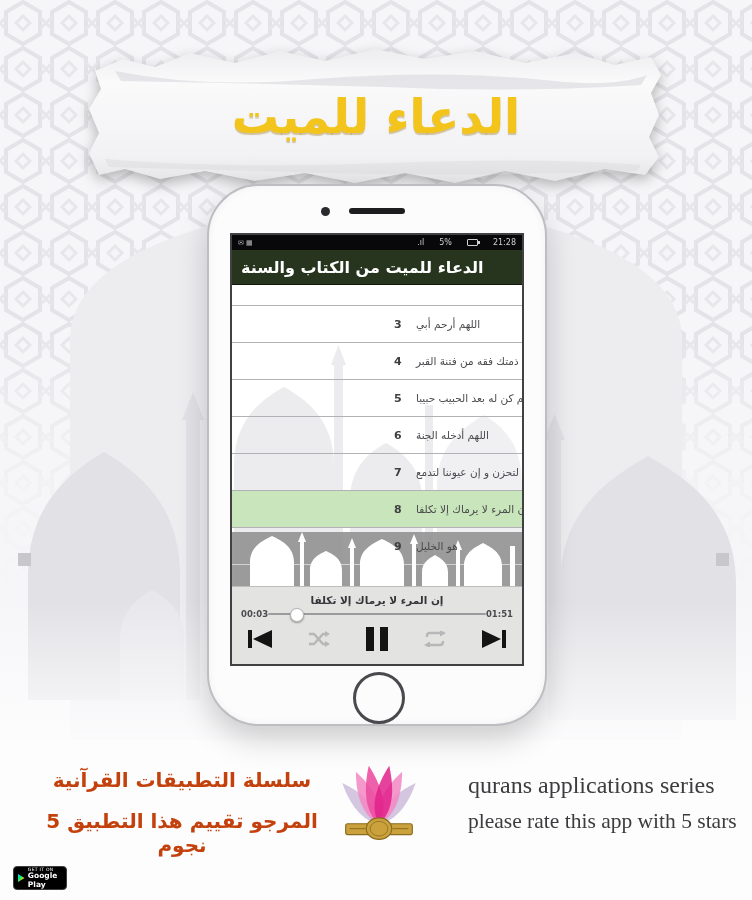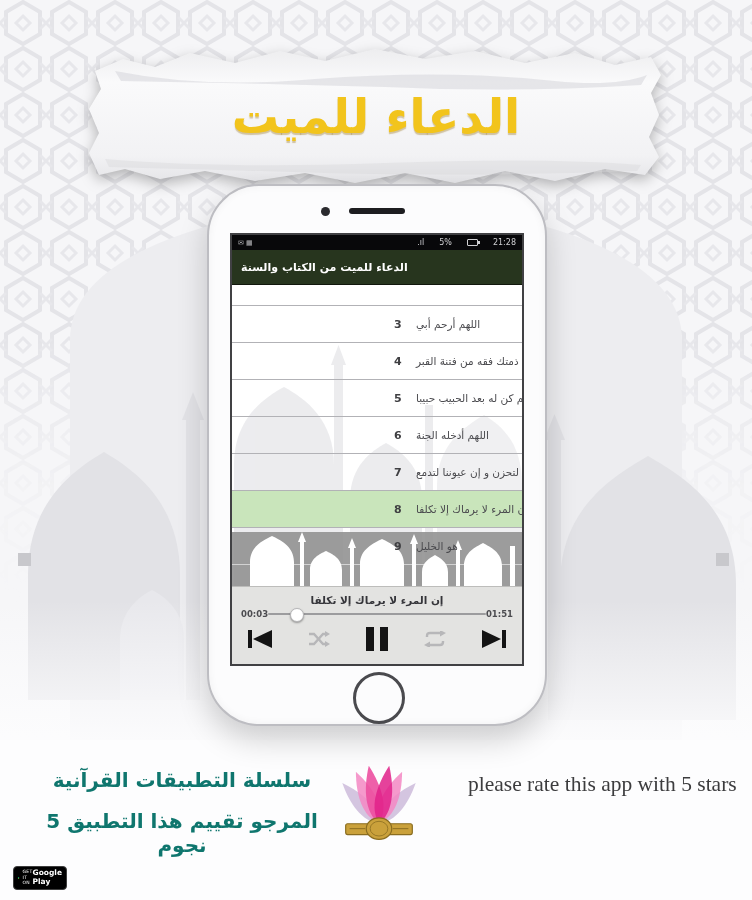--- a/index.html
+++ b/index.html
@@ -27,21 +27,21 @@
 
   
   #screen{left:21px;top:47px;width:290px;height:429px;border:2px solid #414144;background:#ffffff;
     display:flex;flex-direction:column;overflow:hidden;}
   #status-bar{height:15px;background:#08080a;color:#cfcfd2;font-size:8px;
     display:flex;align-items:center;justify-content:space-between;padding:0 6px;flex:0 0 auto;}
   #status-right{display:flex;align-items:center;gap:15px;}
   .batt{width:9px;height:5px;border:1px solid #cfcfd2;border-radius:1px;position:relative;}
   .batt:after{content:"";position:absolute;right:-3px;top:1px;width:2px;height:3px;background:#cfcfd2;}
   #app-header{height:34px;background:#27351e;color:#ffffff;display:flex;align-items:center;
-    justify-content:flex-end;padding:0 9px;font-size:11px;font-weight:700;direction:rtl;flex:0 0 auto;
+    justify-content:flex-end;padding:0 9px;font-size:16px;font-weight:700;direction:rtl;flex:0 0 auto;
     border-bottom:1px solid #11170c;}
 
   
   #track-list{position:relative;flex:1 1 auto;background:#fff;overflow:hidden;}
   #list-watermark{left:0;top:40px;width:290px;height:265px;z-index:0;}
   #mosque-band{left:0;top:247px;width:290px;height:56px;z-index:1;}
   .sliver{position:relative;z-index:2;height:20px;border-bottom:1px solid #b2b2b6;}
   .row{position:relative;z-index:2;height:37px;display:flex;align-items:center;gap:10px;
     padding-left:162px;border-bottom:1px solid #b2b2b6;box-sizing:border-box;}
   .row .num{font-size:11px;font-weight:700;color:#3f3f42;width:12px;flex:0 0 auto;}
@@ -56,33 +56,33 @@
   #seek-row{display:flex;align-items:center;padding:0 9px;margin-top:3px;}
   .time{font-size:8.5px;color:#4c4c50;font-weight:700;flex:0 0 auto;}
   #seek-track{flex:1 1 auto;height:2px;background:#9c9c9e;border-radius:1px;position:relative;}
   #seek-thumb{position:absolute;left:10%;top:-5px;width:12px;height:12px;border-radius:50%;
     background:#ffffff;border:1px solid #b6b6b8;box-shadow:0 1px 2px rgba(0,0,0,.35);}
   #controls{display:flex;align-items:center;justify-content:space-between;padding:0 16px;margin-top:8px;}
   .ctl{background:none;border:none;padding:0;display:flex;align-items:center;justify-content:center;cursor:pointer;}
 
   
   #footer-arabic{left:22px;top:768px;width:320px;text-align:center;direction:rtl;
-    color:#0f766e;font-size:20px;font-weight:700;z-index:2;}
+    color:#c2410c;font-size:20px;font-weight:700;z-index:2;}
   #footer-arabic .l1{margin-bottom:17px;}
   #logo{left:330px;top:762px;width:98px;height:100px;z-index:2;}
   #footer-english{left:468px;top:772px;width:276px;color:#3c3c3e;z-index:2;
     font-family:"Liberation Serif",serif;}
   #footer-english .l1{font-size:24px;margin-bottom:10px;}
   #footer-english .l2{font-size:21.5px;}
 
   
   #gp-badge{left:13px;top:866px;width:54px;height:24px;background:#000;border:1px solid #3d3d3d;
     border-radius:4px;display:flex;align-items:center;gap:3px;padding:0 4px;box-sizing:border-box;
     cursor:pointer;z-index:2;}
-  #gp-text{display:flex;flex-direction:row;line-height:1.15;}
+  #gp-text{display:flex;flex-direction:column;line-height:1.15;}
   #gp-text .t1{font-size:4.5px;color:#fff;letter-spacing:.3px;}
   #gp-text .t2{font-size:7.5px;color:#fff;font-weight:700;}
 </style>
 </head>
 <body>
 
 <svg id="bg" class="abs" width="752" height="900" viewBox="0 0 752 900">
   <defs>
     <pattern id="geo" width="46" height="46" patternUnits="userSpaceOnUse">
       <path d="M23,2 L40,12 V34 L23,44 L6,34 V12 Z" fill="none" stroke="#e4e4e8" stroke-width="4"></path>
@@ -313,20 +313,21 @@
   <g>
     <rect x="16" y="62" width="68" height="11" rx="2" fill="#caa13b" stroke="#8a6d20" stroke-width="1.2"></rect>
     <ellipse cx="50" cy="67" rx="13" ry="11" fill="#caa13b" stroke="#8a6d20" stroke-width="1.2"></ellipse>
     <ellipse cx="50" cy="67" rx="9" ry="7.5" fill="none" stroke="#8a6d20" stroke-width="0.8"></ellipse>
     <line x1="20" y1="67" x2="36" y2="67" stroke="#8a6d20" stroke-width="1"></line>
     <line x1="64" y1="67" x2="80" y2="67" stroke="#8a6d20" stroke-width="1"></line>
   </g>
 </svg>
 
 <div id="footer-english" class="abs">
+  <div class="l1">qurans applications series</div>
   <div class="l2">please rate this app with 5 stars</div>
 </div>
 
 <div id="gp-badge" class="abs">
   <svg width="10" height="12" viewBox="0 0 10 12">
     <defs>
       <linearGradient id="gp" x1="0" y1="0" x2="1" y2="1">
         <stop offset="0" stop-color="#00d7fe"></stop>
           <stop offset="0.4" stop-color="#00f076"></stop>
         <stop offset="0.7" stop-color="#ffd900"></stop>

